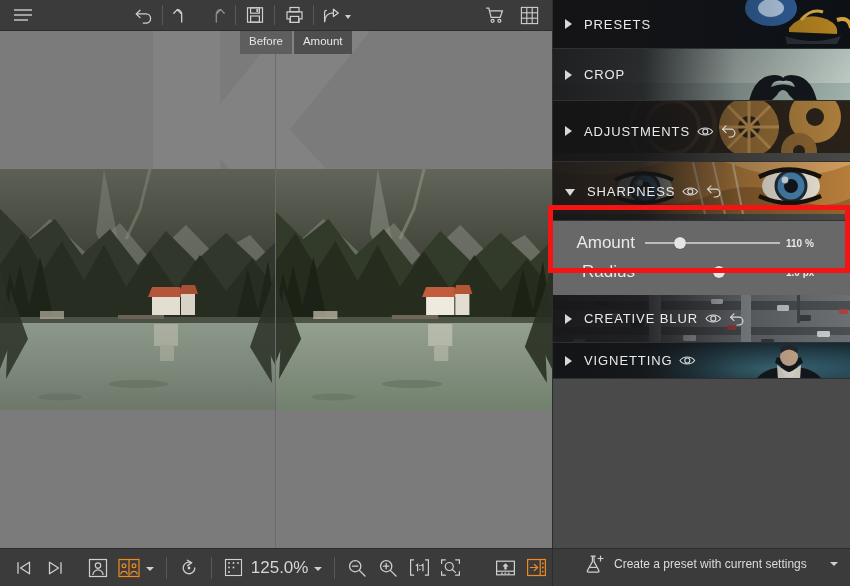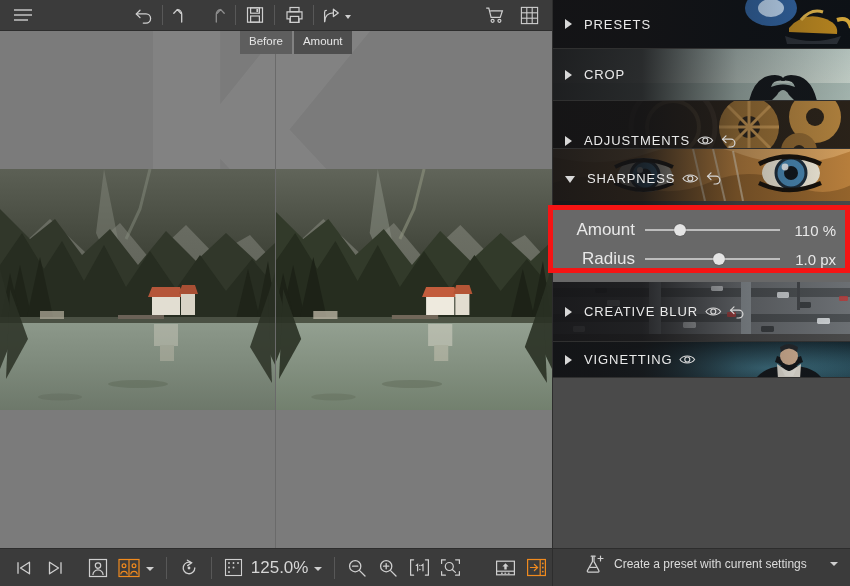--- a/index.html
+++ b/index.html
@@ -271,25 +271,25 @@
     position: absolute;
     width: 12px; height: 12px;
     border-radius: 50%;
     background: #e4e4e4;
     box-shadow: 0 0 1px rgba(0,0,0,0.6);
     transform: translateX(-6px);
     cursor: grab;
   }
   .slider-value {
     width: 56px;
-    text-align: right;
-    font-size: 15px;
+    font-size: 10px;
     color: #e8e8e8;
     flex: 0 0 56px;
     padding-left: 6px;
+    font-weight: bold;
   }
 
   
   #annot-box {
     position: absolute;
     left: 548px;
     top: 205px;
     width: 302px;
     height: 68px;
     border: 5px solid #f51414;
@@ -715,21 +715,21 @@
             <path d="M264 52 q-6 -26 -26 -26 q-8 0 -10 6 q12 -2 14 6 q-14 -6 -18 2 q10 0 12 6 l6 6 z" fill="#12161a"></path>
           </svg>
         </div>
         <div class="scrim"></div>
         <div class="row">
           <div class="tri"></div>
           <span class="sec-title">CROP</span>
         </div>
       </div>
 
-      <div class="section-head" style="height:48px;align-items:flex-end;">
+      <div class="section-head" style="height:61px;">
         <div class="thumb">
           <svg width="298" height="52" viewBox="0 0 298 52" preserveAspectRatio="none">
             <rect width="298" height="52" fill="#2a2219"></rect>
             <circle cx="120" cy="26" r="42" fill="none" stroke="#3a3026" stroke-width="5"></circle>
             <circle cx="120" cy="26" r="26" fill="none" stroke="#423728" stroke-width="4"></circle>
             <g fill="#9b7034">
               <circle cx="196" cy="26" r="30"></circle>
             </g>
             <g fill="#2a2219">
               <circle cx="196" cy="26" r="11"></circle>
@@ -839,21 +839,21 @@
         <div class="slider-row" style="margin-top:5px;">
           <div class="slider-label">Radius</div>
           <div class="slider-track-wrap">
             <div class="slider-track"></div>
             <div class="slider-knob" style="left:55%"></div>
           </div>
           <div class="slider-value">1.0 px</div>
         </div>
       </div>
 
-      <div class="section-head" style="height:60px;">
+      <div class="section-head" style="height:48px;">
         <div class="thumb">
           <svg width="298" height="52" viewBox="0 0 298 52" preserveAspectRatio="none">
             <rect width="298" height="52" fill="#56585a"></rect>
             <rect width="298" height="52" fill="#6d7175"></rect>
             <g fill="#4c5053">
               <rect x="0" y="6" width="298" height="9"></rect>
               <rect x="0" y="32" width="298" height="8"></rect>
             </g>
             <g fill="#8f969b">
               <rect x="96" y="0" width="12" height="52"></rect>

